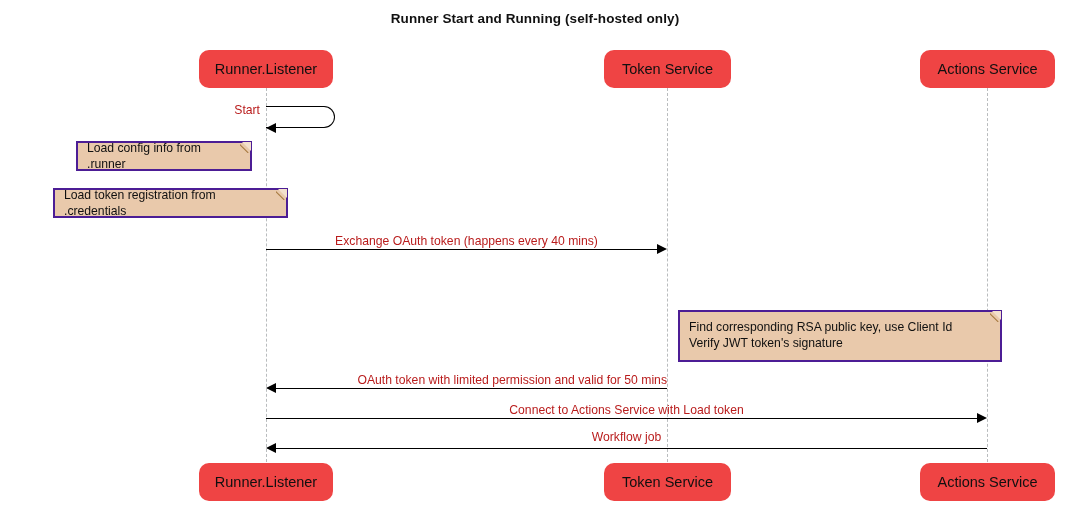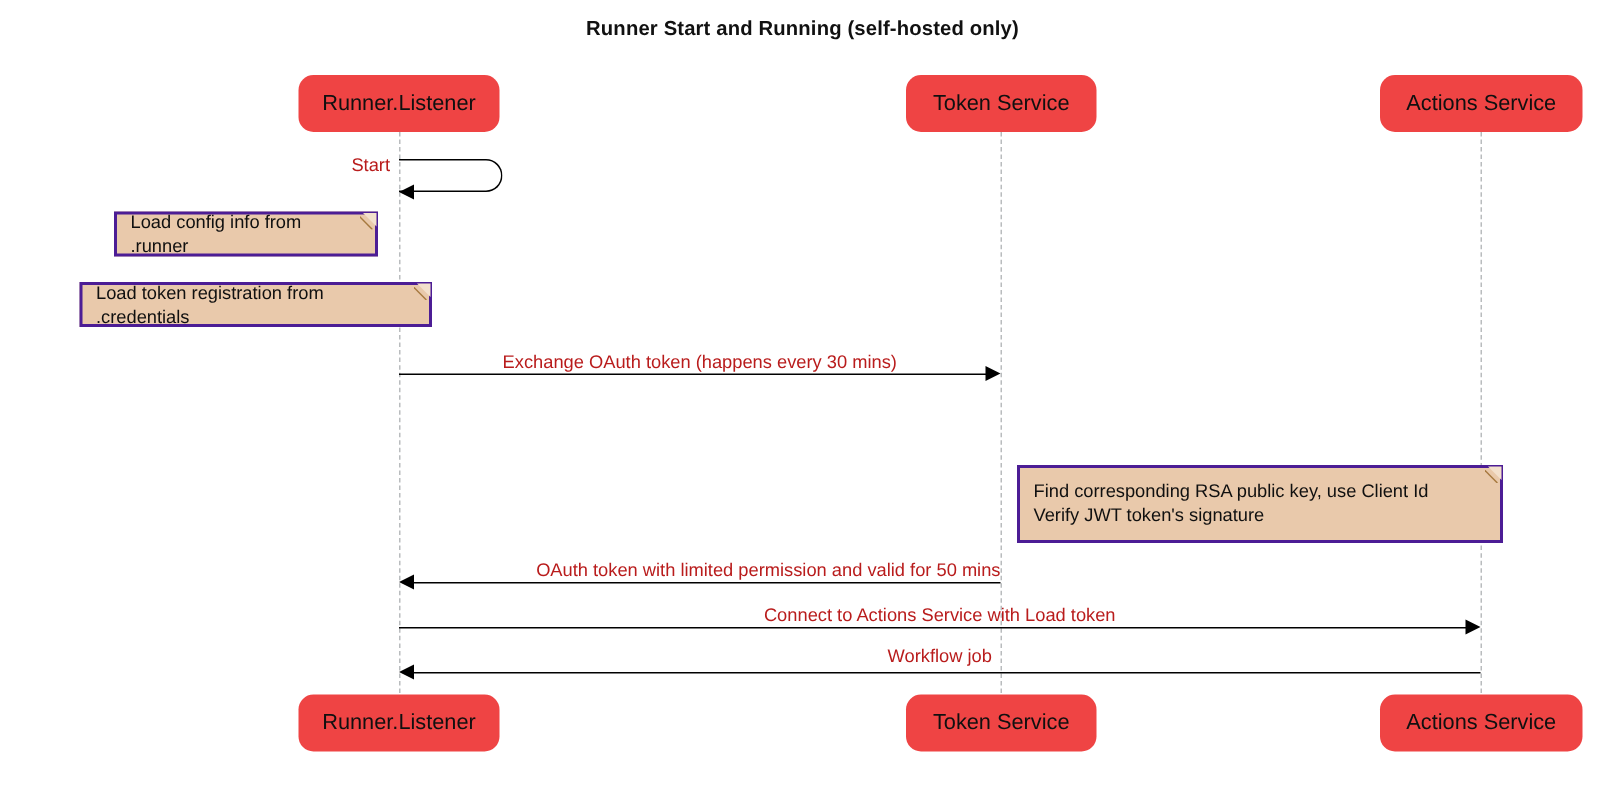--- a/index.html
+++ b/index.html
@@ -162,21 +162,21 @@
   </div>
 
   <div class="note" style="left:9px; top:188px; width:235px; height:30px;margin-left:44px;">
     <span>Load token registration from .credentials</span>
     <span class="fold"></span>
     <span class="fold-edge"></span>
   </div>
 
   <div class="msg-line" style="left:266px; top:249px; width:392px;"></div>
   <div class="arrowhead right" style="left:657px; top:244px;"></div>
-  <div class="msg-label" style="left:266px; top:234px; width:401px;">Exchange OAuth token (happens every 30 mins)</div>
+  <div class="msg-label" style="left:266px; top:234px; width:401px;">Exchange OAuth token (happens every 40 mins)</div>
 
 
   <div class="note" style="left:678px; top:310px; width:324px; height:52px; align-items:flex-start; padding-top:7px;">
     <span>Find corresponding RSA public key, use Client Id
 Verify JWT token's signature</span>
     <span class="fold"></span>
     <span class="fold-edge"></span>
   </div>
 
   <div class="msg-line" style="left:276px; top:388px; width:391px;"></div>

